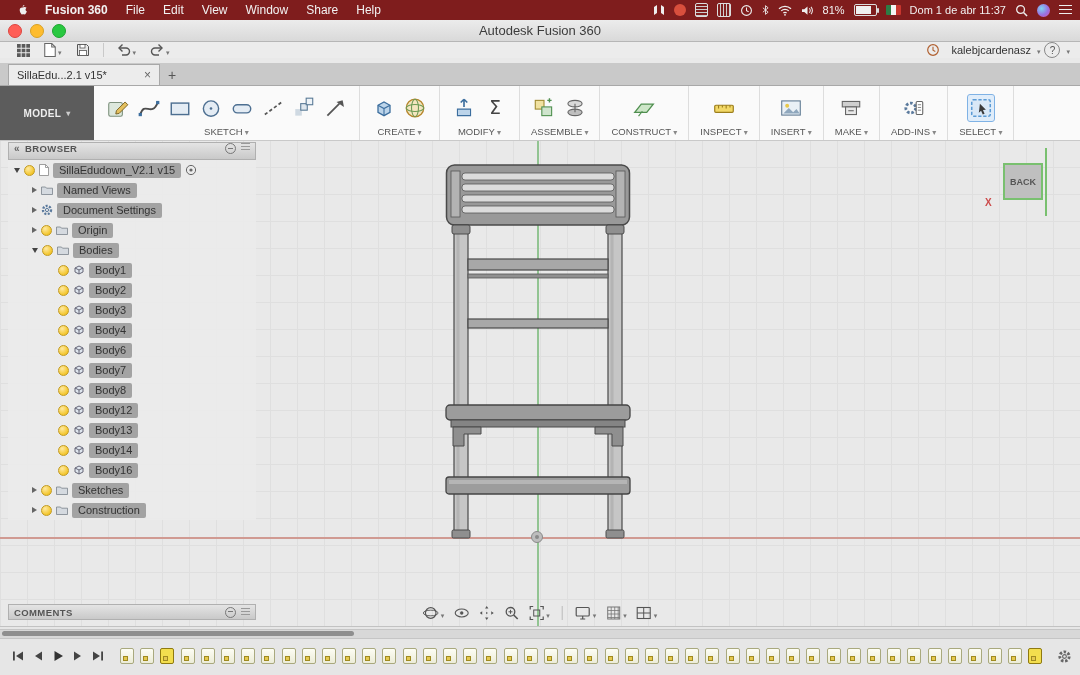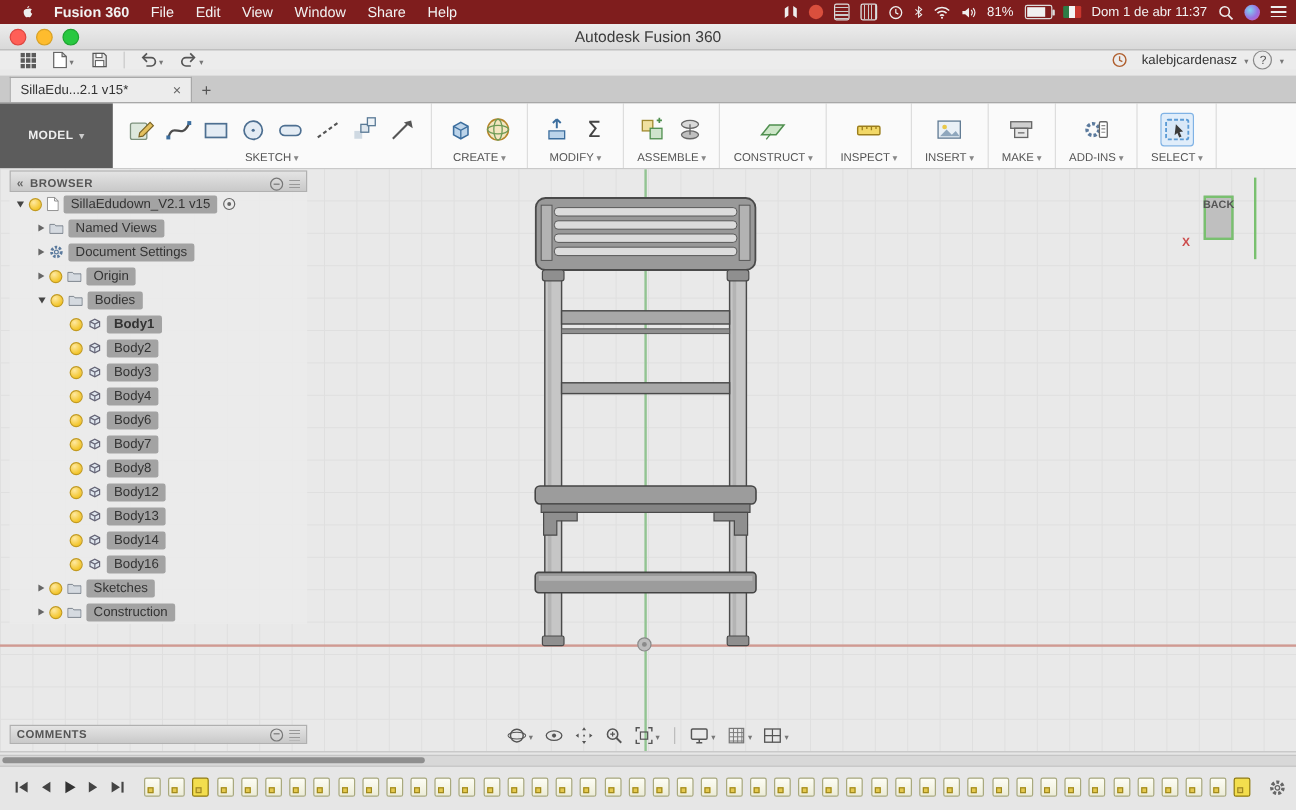--- a/index.html
+++ b/index.html
@@ -82,31 +82,31 @@
       background-image:
         linear-gradient(#dfdfdf 1px,transparent 1px),
         linear-gradient(90deg,#dfdfdf 1px,transparent 1px),
         linear-gradient(#d3d3d3 1px,transparent 1px),
         linear-gradient(90deg,#d3d3d3 1px,transparent 1px);
       background-size:27px 27px,27px 27px,135px 135px,135px 135px;z-index:1}
   .axis-y{position:absolute;left:537px;top:0;height:486px;width:2px;background:#92c492}
   .axis-x{position:absolute;top:397px;left:0;right:0;height:2px;background:#d09a92}
   .model-svg{position:absolute;left:445px;top:22px}
   .origin-marker{position:absolute;left:530px;top:390px}
-  .vc-face{position:absolute;left:1003px;top:23px;width:25px;height:37px;background:#bfbfbf;
-           border:2px solid #79c06f;display:flex;align-items:flex-start;justify-content:center;
+  .vc-face{position:absolute;left:1003px;top:23px;width:40px;height:37px;background:#bfbfbf;
+           border:2px solid #79c06f;display:flex;align-items:center;justify-content:center;
            font-size:9px;color:#555;font-weight:bold;box-sizing:border-box}
   .vc-line{position:absolute;left:1045px;top:8px;width:2px;height:68px;background:#79c06f}
   .vc-x{position:absolute;left:985px;top:57px;font-size:10px;color:#cc4b4b;font-weight:bold}
 
   
   .browser{position:absolute;left:8px;top:142px;width:248px;z-index:20;
            background:rgba(234,234,234,.97)}
   .phead{height:16px;background:linear-gradient(#e4e4e4,#c9c9c9);border:1px solid #b0b0b0;
-         display:flex;align-items:flex-end;font-size:9.5px;font-weight:bold;color:#555;
+         display:flex;align-items:flex-start;font-size:9.5px;font-weight:bold;color:#555;
          padding:0 5px;letter-spacing:.4px;gap:5px}
   .collapse::before{content:"«";font-size:10px;color:#666}
   .grow{flex:1}
   .phead-dot{width:9px;height:9px;border:1px solid #777;border-radius:50%;position:relative}
   .phead-dot::after{content:"";position:absolute;left:2px;right:2px;top:3.5px;height:1px;background:#777}
   .grip{width:9px;height:9px;background:
         repeating-linear-gradient(#999 0 1px,#0000 1px 3px)}
   .trow{height:20px;display:flex;align-items:center;gap:4px;font-size:11px;color:#333}
   .tri{width:0;height:0;flex:none}
   .tri.col{border-left:5px solid #666;border-top:3.5px solid transparent;border-bottom:3.5px solid transparent}
@@ -556,21 +556,21 @@
       <div class="trow" style="padding-left: 24px;">
         <span class="tri exp"></span>
         <span class="bulb"></span>
         <span class="tico">
           <svg width="12" height="10" viewBox="0 0 12 10">
             <path d="M.5 2h4l1 1.2h6V9.5H.5z" fill="#d5dae0" stroke="#7a838c" stroke-width=".8"></path>
           </svg>
         </span>
         <span class="pill">Bodies</span>
       </div>
-      <div class="trow" style="padding-left: 50px; font-weight: bold;">
+      <div class="trow" style="padding-left: 50px;">
         <span class="bulb"></span>
         <span class="tico">
           <svg width="12" height="12" viewBox="0 0 12 12">
             <path d="M2 4 6 2l4 2v4l-4 2-4-2z" fill="#dfe6ee" stroke="#667"></path>
             <path d="M2 4l4 2 4-2M6 6v4" stroke="#667" fill="none"></path>
           </svg>
         </span>
         <span class="pill">Body1</span>
       </div>
       <div class="trow" style="padding-left: 50px;">

